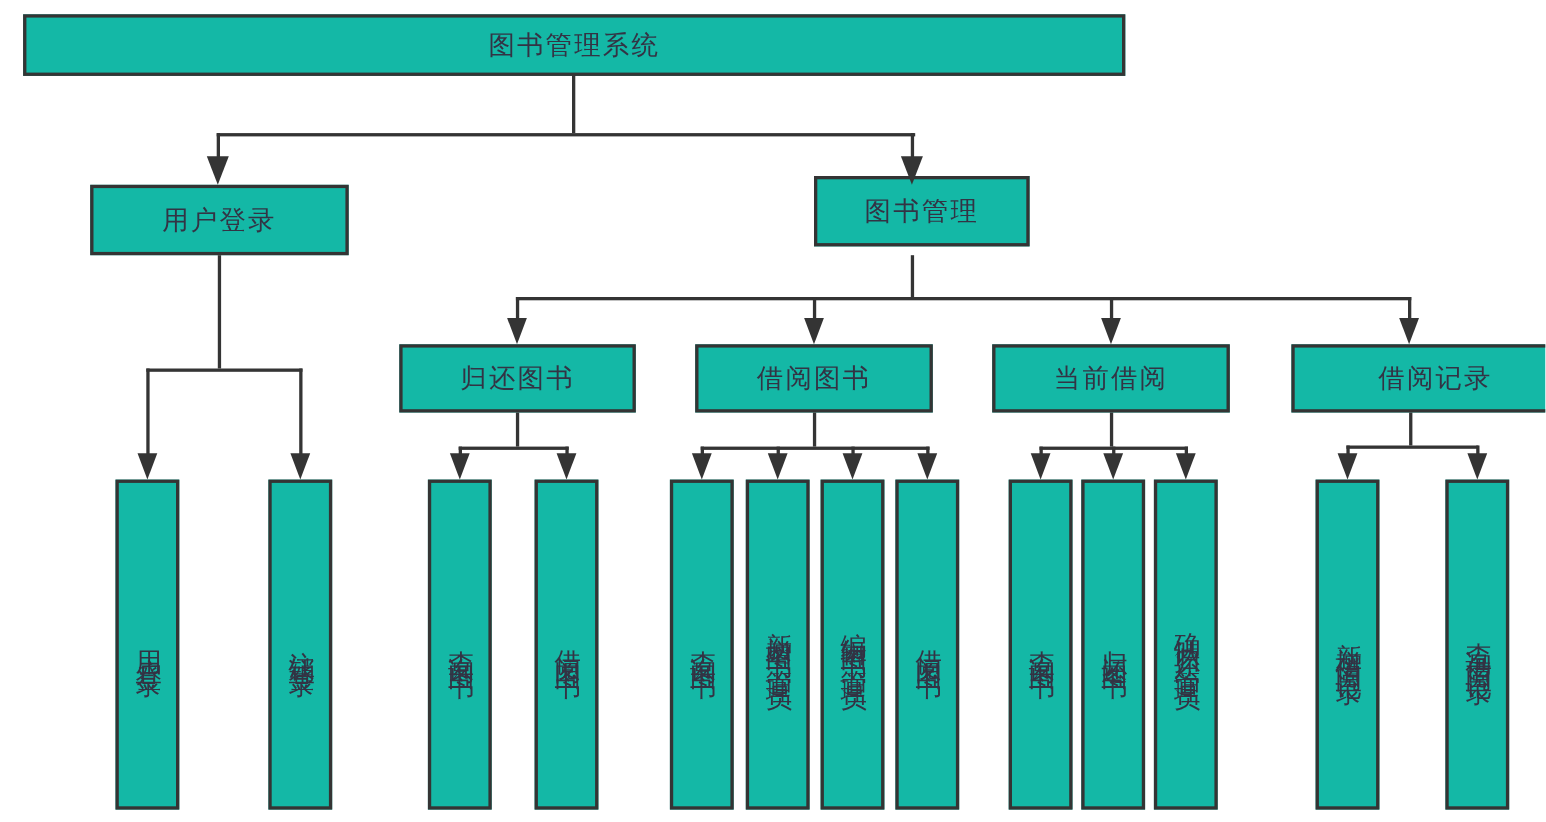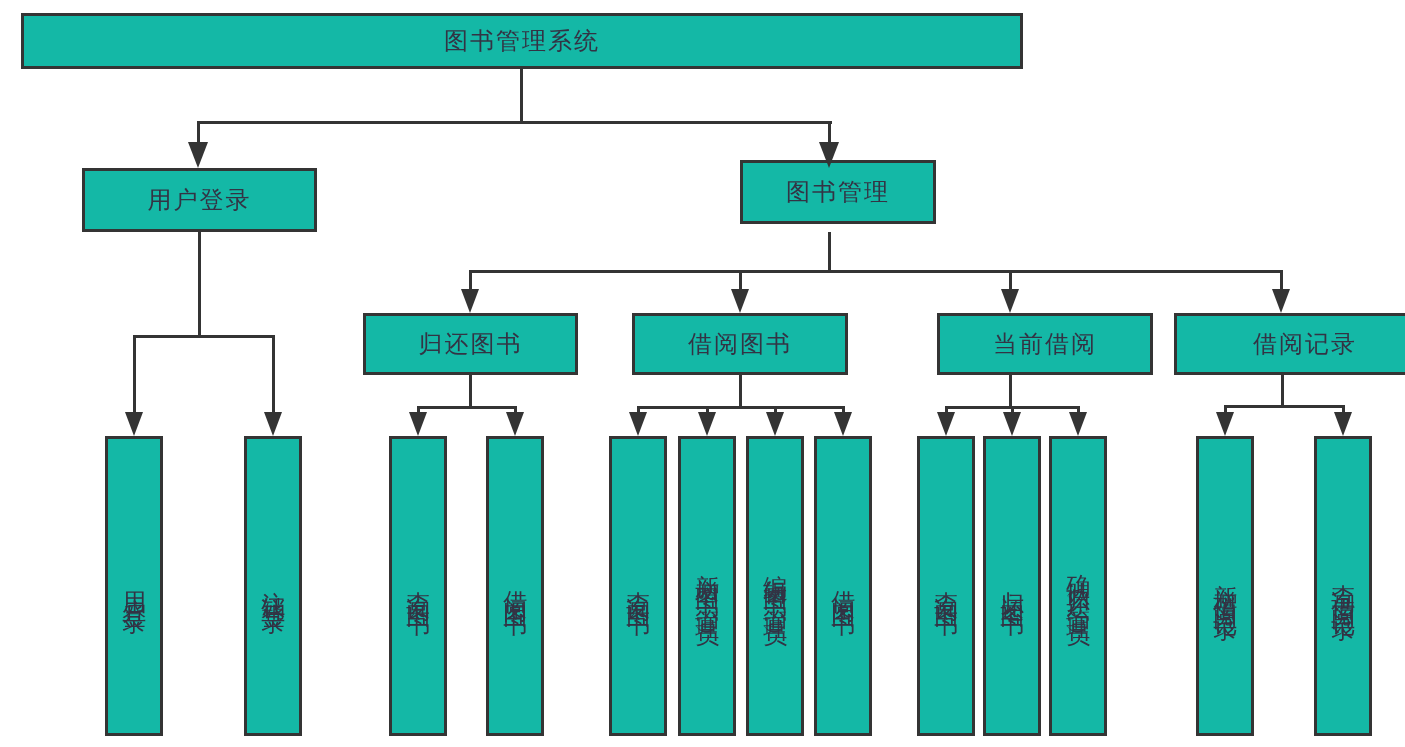--- a/index.html
+++ b/index.html
@@ -77,21 +77,21 @@
   </div>
 
   <div class="box hbox" style="left:363px; top:313px; width:215px; height:62px;">
     <span>归还图书</span>
   </div>
 
   <div class="box hbox" style="left:632px; top:313px; width:216px; height:62px;">
     <span>借阅图书</span>
   </div>
 
-  <div class="box hbox" style="left:902px; top:313px; width:216px; height:62px;margin-left:35px;">
+  <div class="box hbox" style="left:902px; top:313px; width:216px; height:62px;">
     <span>当前借阅</span>
   </div>
 
   <div class="box hbox" style="left:1174px; top:313px; width:252px; height:62px;padding-left:10px;">
     <span>借阅记录</span>
   </div>
 
   <div class="box vbox" style="left:105px; top:436px; width:58px; height:300px;">
     <span>用户登录</span>
   </div>

